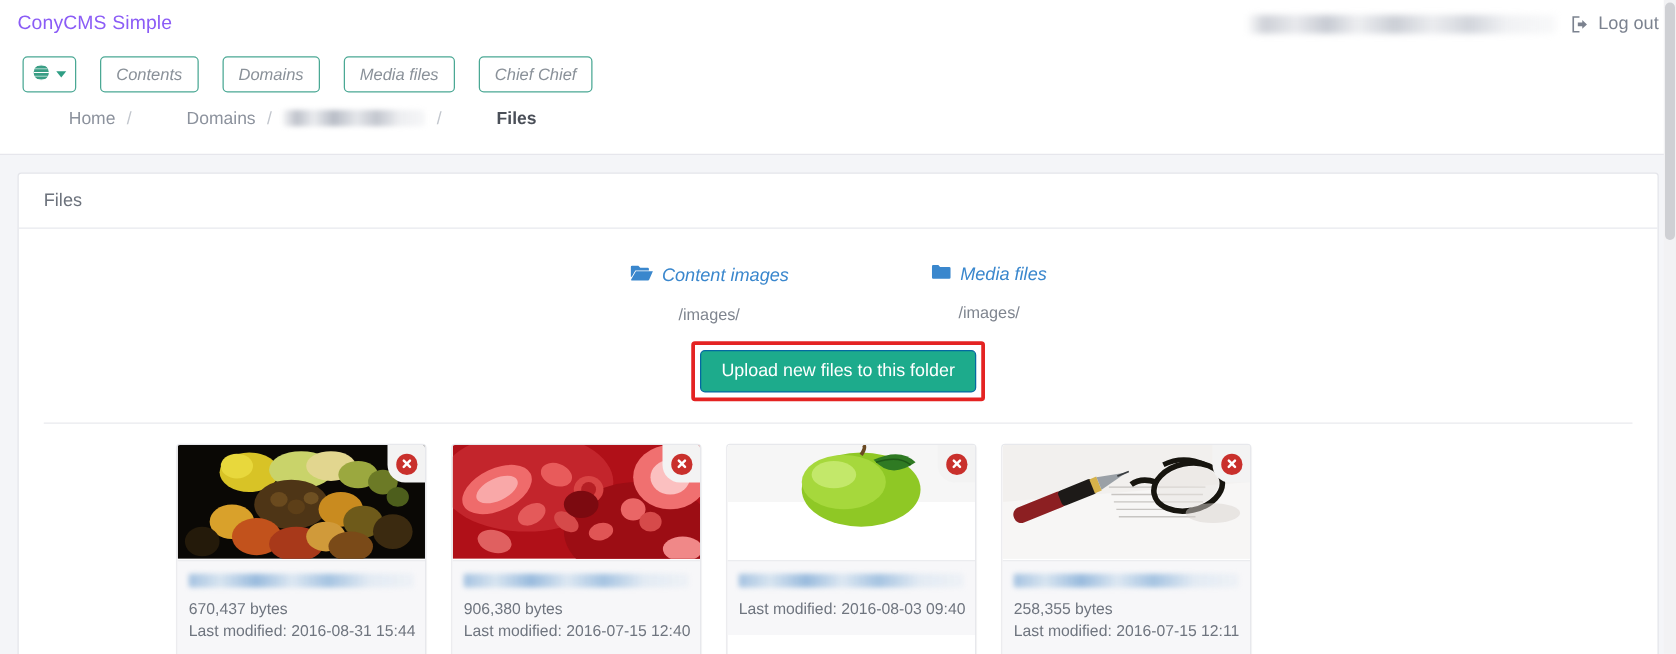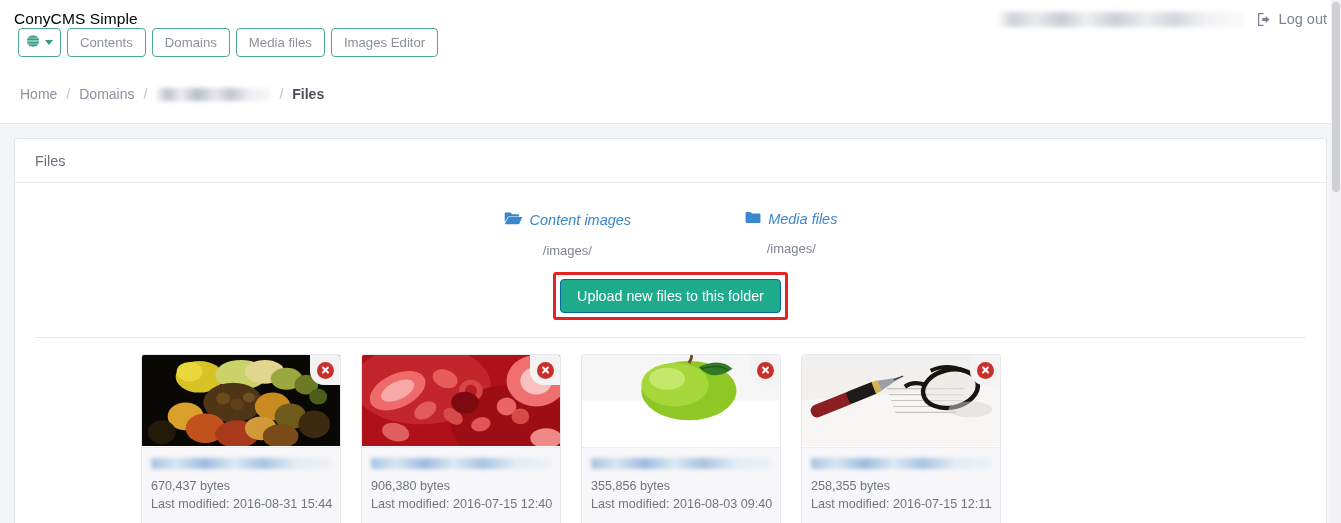--- a/index.html
+++ b/index.html
@@ -16,21 +16,21 @@
   .topbar {
     position: relative;
     height: 124px;
     background: #ffffff;
     border-bottom: 1px solid #e6e6ec;
   }
   .brand {
     position: absolute;
     left: 14px; top: 10px;
     font-size: 15.5px;
-    color: #000000;
+    color: #8b5cf6;
     letter-spacing: .1px;
   }
   .user-area {
     position: absolute;
     right: 14px; top: 11px;
     display: flex; align-items: center; gap: 12px;
   }
   .user-blur {
     width: 248px; height: 15px;
     border-radius: 3px;
@@ -51,22 +51,22 @@
   .logout {
     display: flex; align-items: center; gap: 7px;
     color: #7b828f; font-size: 14.5px;
     text-decoration: none; cursor: pointer;
   }
   .logout svg { display: block; }
 
   
   .navbtns {
     position: absolute;
-    left: 18px; top: 28px;
-    display: flex; gap: 6px;
+    left: 18px; top: 45px;
+    display: flex; gap: 19px; font-style: italic;
   }
   .btn-outline {
     height: 29px;
     padding: 0 12px;
     display: flex; align-items: center; justify-content: center;
     border: 1px solid #4aa894;
     border-radius: 4px;
     background: #ffffff;
     color: #8a9199;
     font-size: 13.2px;
@@ -82,21 +82,21 @@
     border-top: 5px solid #2f9e84;
   }
 
   
   .breadcrumb {
     position: absolute;
     left: 20px; top: 86px;
     display: flex; align-items: center; gap: 9px;
     font-size: 14px;
   }
-  .crumb { color: #8c929d; }
+  .crumb { color: #8c929d; margin-left: 35px; }
   .crumb.active { color: #4a4f58; font-weight: bold; }
   .crumb-sep { color: #c2c6cd; }
   .crumb-blur {
     width: 114px; height: 13px; border-radius: 3px;
     background: linear-gradient(90deg,
        rgba(210,212,218,.2) 0%,
        rgba(186,190,199,.95) 10%,
        rgba(214,217,223,.5) 22%,
        rgba(180,185,195,.95) 36%,
        rgba(208,211,218,.55) 52%,
@@ -297,21 +297,21 @@
           <path d="M8 1 a10 7 0 0 0 0 14 a10 7 0 0 0 0 -14z" fill="none" stroke="#ffffff" stroke-width="1"></path>
           <path d="M1 8 h14" stroke="#ffffff" stroke-width="1"></path>
           <path d="M2.2 4.6 h11.6 M2.2 11.4 h11.6" stroke="#ffffff" stroke-width=".7" opacity=".8"></path>
         </svg>
       </span>
       <span class="caret"></span>
     </div>
     <div class="btn-outline">Contents</div>
     <div class="btn-outline">Domains</div>
     <div class="btn-outline">Media files</div>
-    <div class="btn-outline">Images Editor</div>
+    <div class="btn-outline">Chief Chief</div>
   </div>
 
   <div class="breadcrumb">
     <span class="crumb">Home</span>
     <span class="crumb-sep">/</span>
     <span class="crumb">Domains</span>
     <span class="crumb-sep">/</span>
     <span class="crumb-blur"></span>
     <span class="crumb-sep">/</span>
     <span class="crumb active">Files</span>
@@ -444,21 +444,20 @@
             <path d="M108 8 q4 -6 2 -8" stroke="#6b4a22" stroke-width="3" fill="none"></path>
             <path d="M118 12 q22 -10 34 2 q-20 14 -34 -2 z" fill="#2f7a23"></path>
             <path d="M120 14 q18 -6 28 2" stroke="#1f5a18" stroke-width="1.2" fill="none"></path>
           </svg>
           <div class="del-badge">
             <div class="del-circle"></div>
           </div>
         </div>
         <div class="card-foot">
           <div class="fname-blur"></div>
-          <div class="fmeta">355,856 bytes</div>
           <div class="fmeta">Last modified: 2016-08-03 09:40</div>
         </div>
       </div>
 
       <div class="card">
         <div class="thumb-box">
           <svg class="thumb-art" viewBox="0 0 200 92" preserveAspectRatio="none">
             <rect width="200" height="92" fill="#f2f0ee"></rect>
             <rect y="56" width="200" height="36" fill="#fbfafa"></rect>
             <path d="M0 46 L200 30 L200 92 L0 92 z" fill="#f7f6f5"></path>

